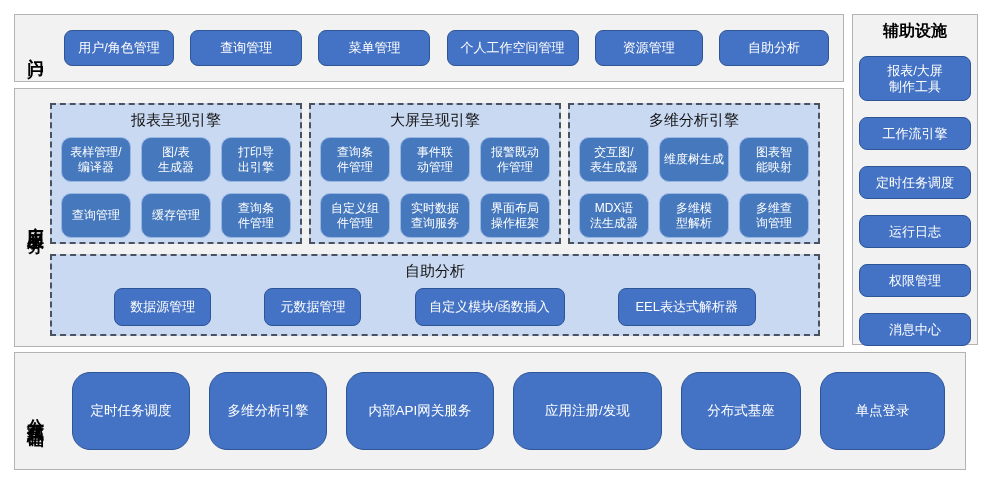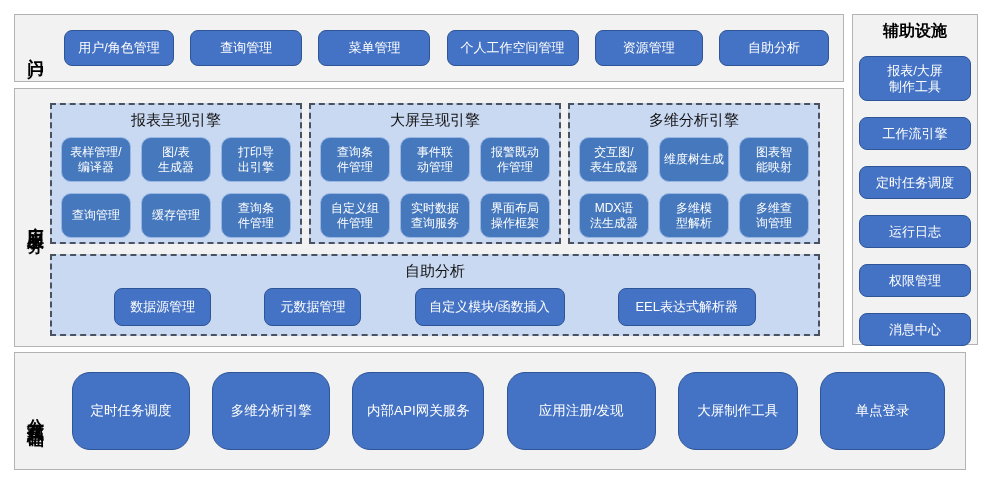--- a/index.html
+++ b/index.html
@@ -135,18 +135,18 @@
   <div class="pbtn">运行日志</div>
   <div class="pbtn">权限管理</div>
   <div class="pbtn">消息中心</div>
 </div>
 
 <div class="panel" id="dist">
   <div class="vlabel">分布式基础</div>
   <div class="row">
     <div class="pbtn" style="width:118px">定时任务调度</div>
     <div class="pbtn" style="width:118px">多维分析引擎</div>
-    <div class="pbtn" style="width:132px">内部API网关服务</div>
+    <div class="pbtn" style="width:148px">内部API网关服务</div>
     <div class="pbtn" style="width:149px">应用注册/发现</div>
-    <div class="pbtn" style="width:120px">大屏制作工具</div>
+    <div class="pbtn" style="width:120px">分布式基座</div>
     <div class="pbtn" style="width:125px">单点登录</div>
   </div>
 </div>
 
 </body></html>

